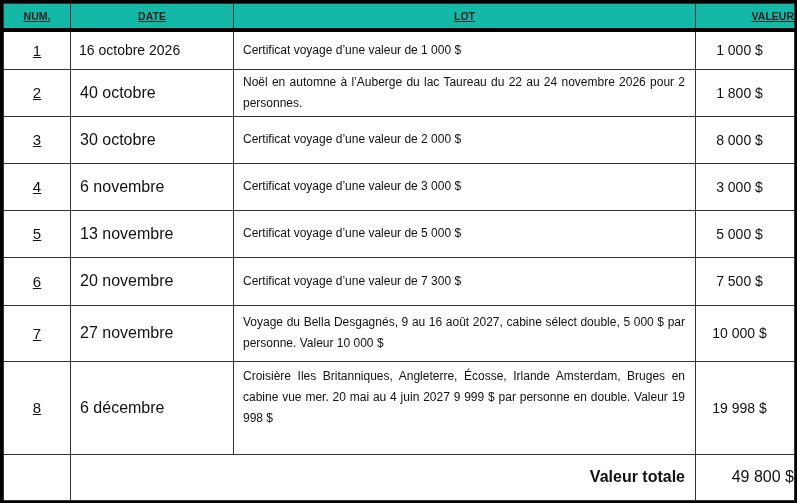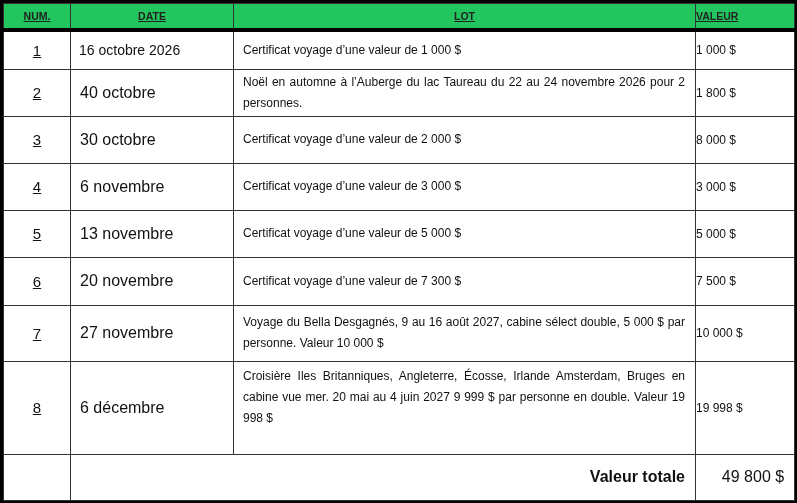--- a/index.html
+++ b/index.html
@@ -18,38 +18,38 @@
       width: 791px;
       height: 497px;
       table-layout: fixed;
     }
     td, th {
       border: 1px solid #333;
       padding: 0;
       vertical-align: middle;
     }
     thead th {
-      background: #22c55e;
+      background: #14b8a6;
       font-size: 10.5px;
       font-weight: bold;
       text-decoration: underline;
       height: 24px;
       border-bottom: 4px solid #000;
       color: #222;
     }
-    thead th.h-valeur { text-align: left; }
+    thead th.h-valeur { text-align: right; }
     td.num { text-align: center; font-size: 15px; }
     td.num span { text-decoration: underline; }
     td.date { padding-left: 9px; font-size: 16px; }
     td.date.small { font-size: 14px; padding-left: 8px; }
     td.lot { padding-left: 9px; padding-right: 10px; font-size: 12px; line-height: 21px; text-align: justify; }
     td.lot.top { vertical-align: top; padding-top: 4px; }
-    td.val { text-align: left; padding-right: 11px; font-size: 12px; }
+    td.val { text-align: center; padding-right: 11px; font-size: 14px; }
     td.total-label { text-align: right; padding-right: 10px; font-weight: bold; font-size: 16px; }
-    td.total-val { text-align: center; padding-left: 16px; font-size: 16px; }
+    td.total-val { text-align: right; padding-left: 16px; font-size: 16px; }
   </style>
 </head>
 <body>
 
 <div class="tbl">
   <table>
     <colgroup>
       <col style="width:67px">
       <col style="width:163px">
       <col style="width:462px">

